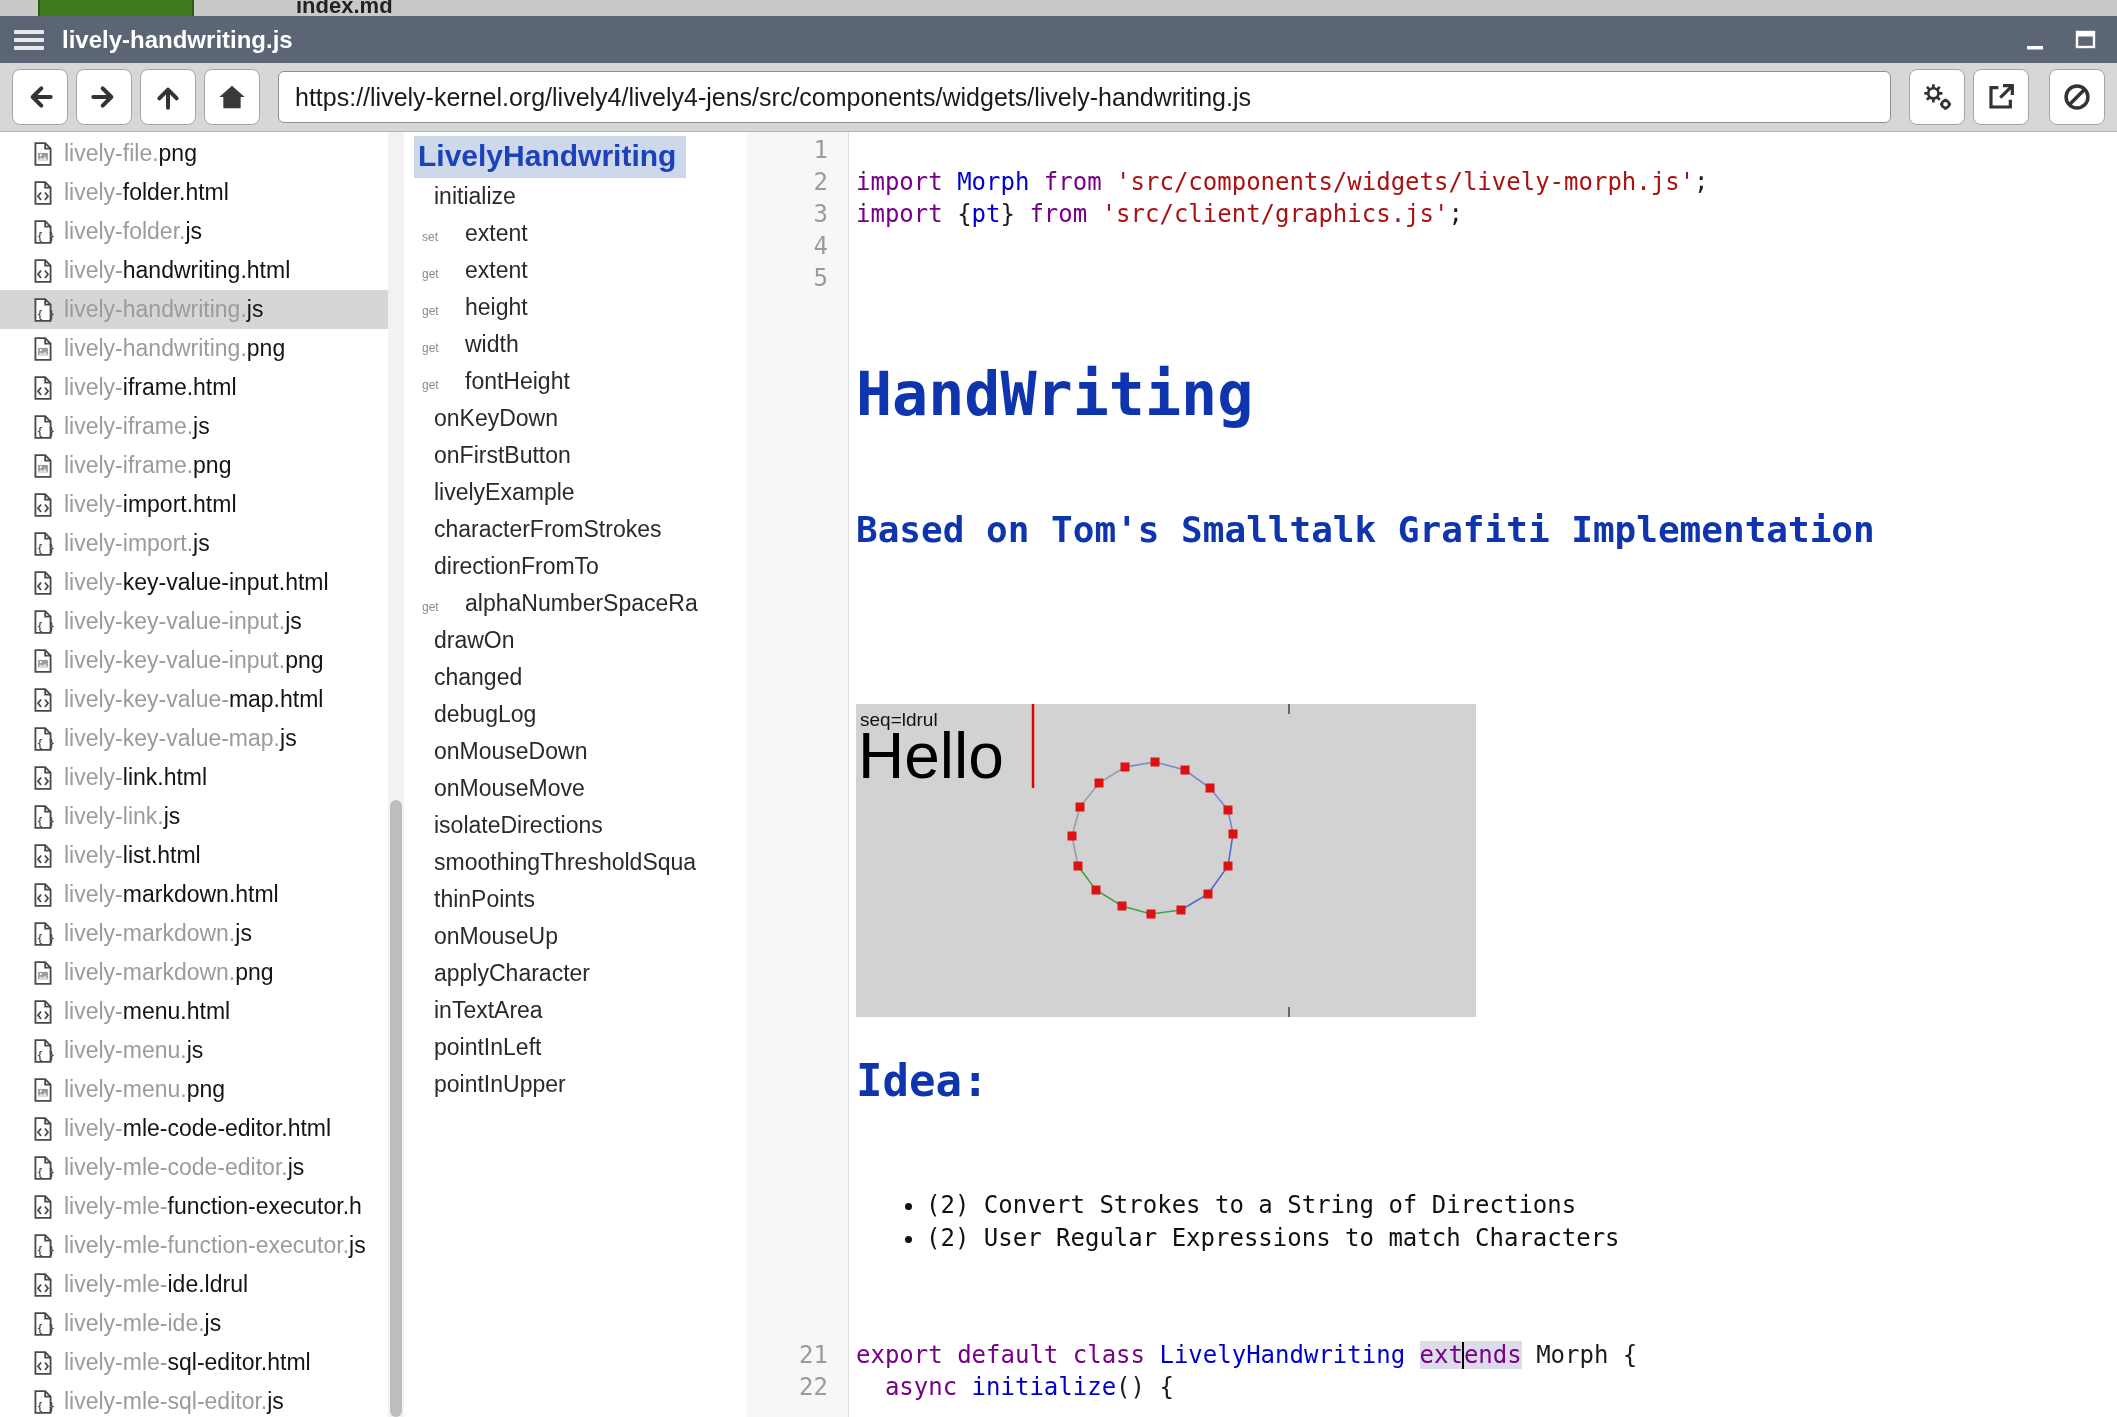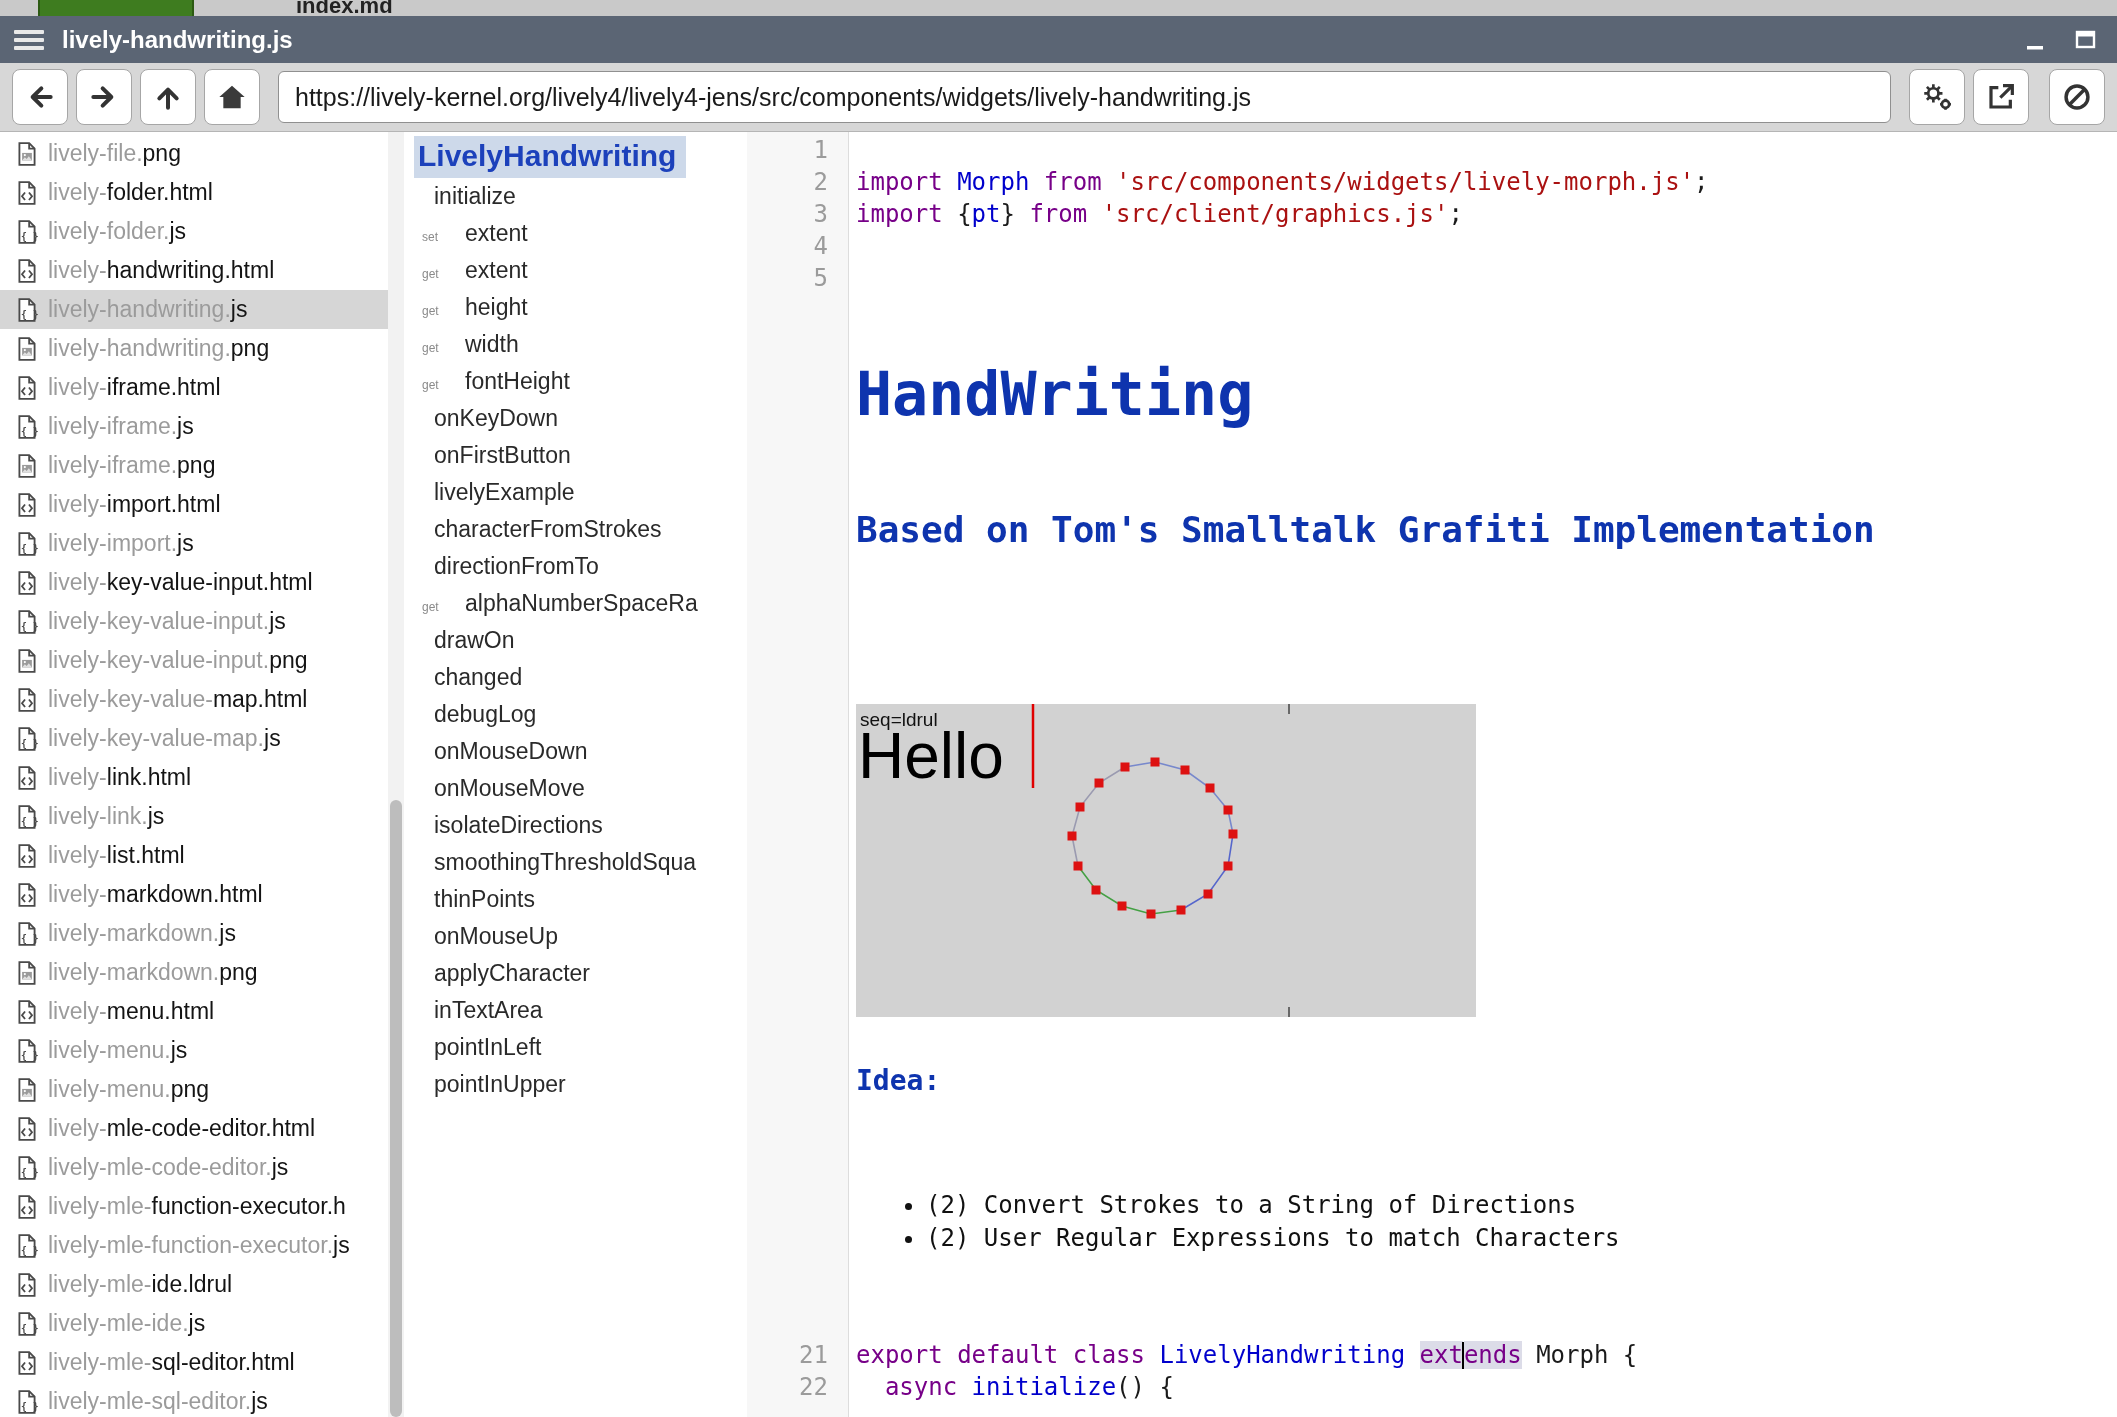--- a/index.html
+++ b/index.html
@@ -28,21 +28,21 @@
           display:flex;align-items:center;justify-content:center;flex-shrink:0;cursor:pointer;}
   .urlbar{flex:1;height:50px;margin:0 10px;border:1px solid #909090;border-radius:6px;background:#fff;
           font-size:25px;color:#1a1a1a;padding:0 16px;font-family:"Liberation Sans",sans-serif;}
   .navbtn.gap{margin-left:12px;}
 
   
   .content{position:absolute;top:132px;left:0;right:0;bottom:0;display:flex;}
 
   
   .sidebar{width:388px;flex-shrink:0;overflow:hidden;padding-top:2px;}
-  .frow{height:39px;display:flex;align-items:center;padding-left:14px;white-space:nowrap;cursor:pointer;text-align:center;}
+  .frow{height:39px;display:flex;align-items:center;padding-left:30px;white-space:nowrap;cursor:pointer;text-align:center;}
   .frow.sel{background:#d6d6d6;}
   .ficon{width:26px;height:26px;margin-right:8px;flex-shrink:0;}
   .fname{font-size:23px;}
   .dim{color:#9b9b9b;}
   .rest{color:#141414;}
 
   .sscroll{width:16px;background:#f2f2f2;position:relative;flex-shrink:0;}
   .sthumb{position:absolute;left:2px;right:2px;top:668px;bottom:0;background:#bdbdbd;border-radius:7px;}
 
   
@@ -66,21 +66,21 @@
   .tok-kw{color:var(--syn-keyword,#770088);}
   .tok-def{color:var(--syn-def,#0000cc);margin-top:29px;}
   .tok-str{color:var(--syn-string,#aa1111);}
   .tok-hl{background:var(--sel-bg,#dcdce8);}
   .cursor{display:inline-block;width:0;height:27px;border-left:2px solid #000;vertical-align:text-bottom;margin-left:-1px;}
 
   
   .md{padding:6px 0 20px 0;}
   .md h1{font-family:"DejaVu Sans Mono",monospace;font-size:60px;font-weight:bold;color:var(--heading,#0e34ae);margin:14px 0 0 0;}
   .md h2{font-family:"DejaVu Sans Mono",monospace;font-size:36px;font-weight:bold;color:var(--heading,#0e34ae);margin:40px 0 0 0;}
-  .md h3{font-family:"DejaVu Sans Mono",monospace;font-size:28px;font-weight:bold;color:var(--heading,#0e34ae);margin:48px 0 0 0;}
+  .md h3{font-family:"DejaVu Sans Mono",monospace;font-size:44px;font-weight:bold;color:var(--heading,#0e34ae);margin:48px 0 0 0;}
   .figure-wrap{margin-top:30px;width:708px;height:313px;}
   .md ul{margin:28px 0 0 0;padding-left:70px;font-family:"DejaVu Sans Mono",monospace;font-size:24px;line-height:33px;color:#111;}
 </style>
 </head>
 <body>
 
 <div class="screen">
 
   <div class="behind">
     <div class="green-chip"></div>

